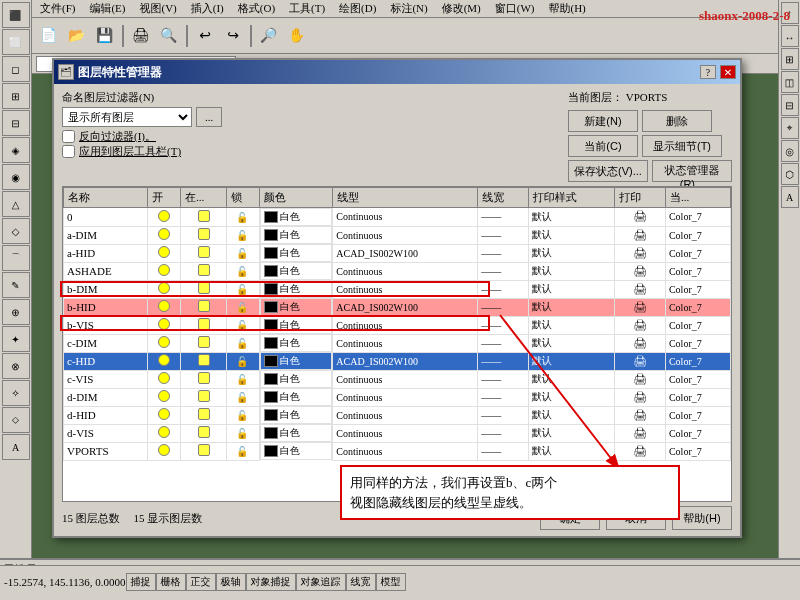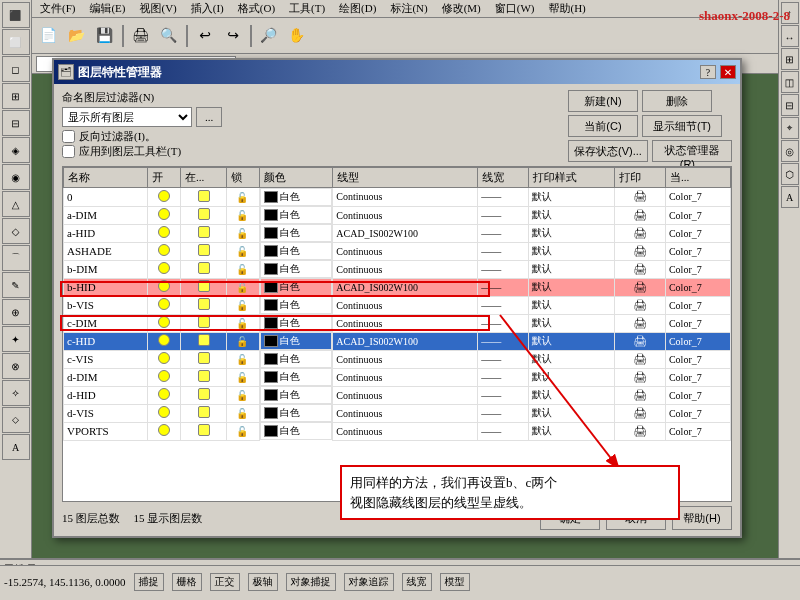--- a/index.html
+++ b/index.html
@@ -101,21 +101,21 @@
       position: absolute;
       bottom: 2px;
       left: 0;
       right: 0;
       height: 18px;
       background: #d4d0c8;
       border-top: 1px solid #808080;
       display: flex;
       align-items: center;
       padding: 16px 4px;
-      gap: 8px;
+      gap: 0;
       font-size: 11px;
     }
 
     .status-btn {
       padding: 1px 4px;
       background: #d4d0c8;
       border: 1px solid #808080;
       font-size: 10px;
       cursor: pointer;
     }
@@ -236,20 +236,21 @@
       display: flex;
       align-items: center;
       justify-content: center;
     }
 
     .checkbox-row {
       display: flex;
       align-items: center;
       gap: 4px;
       font-size: 11px;
+      text-decoration: underline;
     }
 
     .filter-right {
       display: flex;
       flex-direction: column;
       gap: 3px;
     }
 
     .current-layer-row {
       font-size: 11px;
@@ -552,20 +553,24 @@
           <input type="checkbox" style="">
           <span>反向过滤器(I)。</span>
         </div>
         <div class="checkbox-row">
           <input type="checkbox" style="">
           <span>应用到图层工具栏(T)</span>
         </div>
       </div>
 
       <div class="filter-right">
+        <div class="current-layer-row">
+          <span>当前图层：</span>
+          <span>VPORTS</span>
+        </div>
         <div class="buttons-row">
           <button class="action-btn">新建(N)</button>
           <button class="action-btn">删除</button>
         </div>
         <div class="buttons-row">
           <button class="action-btn">当前(C)</button>
           <button class="action-btn action-btn-wide">显示细节(T)</button>
         </div>
         <div class="buttons-row">
           <button class="action-btn action-btn-wide">保存状态(V)...</button>

